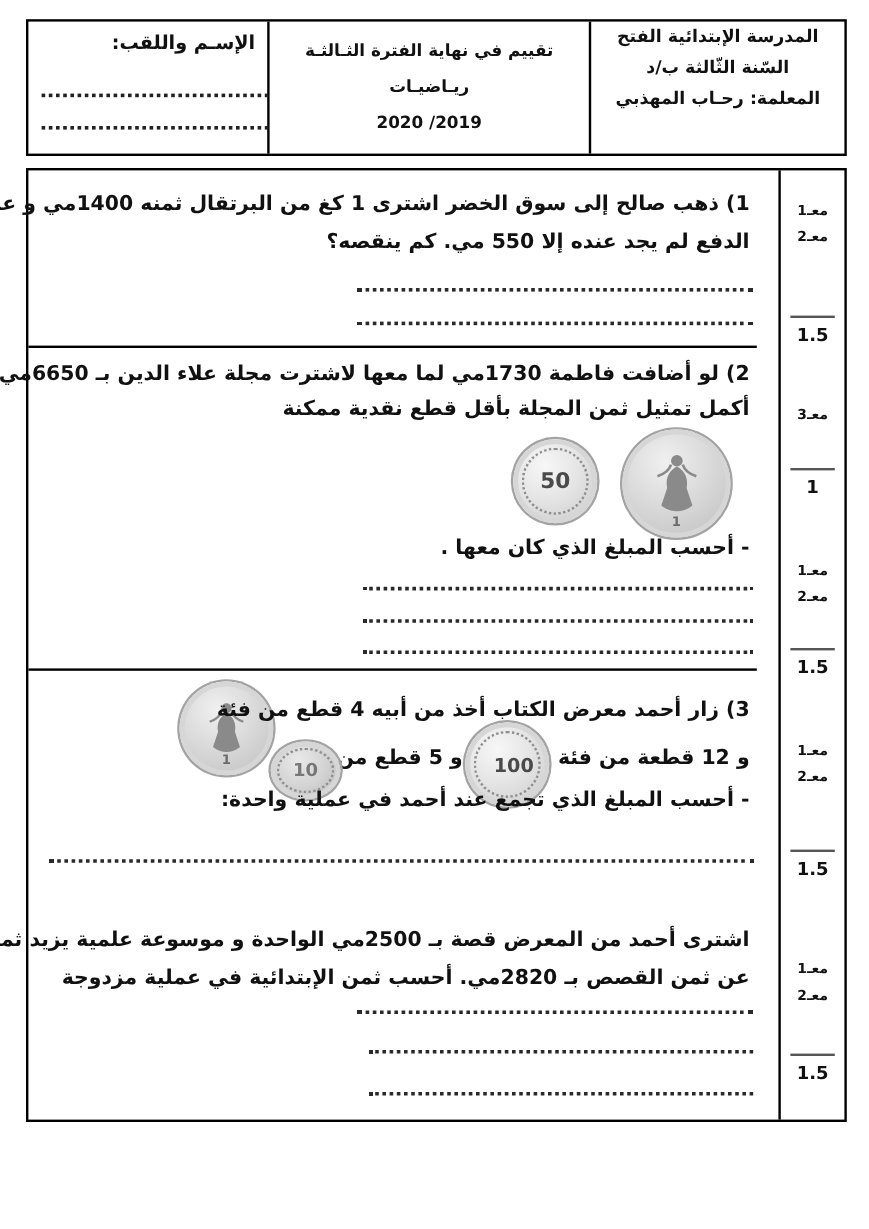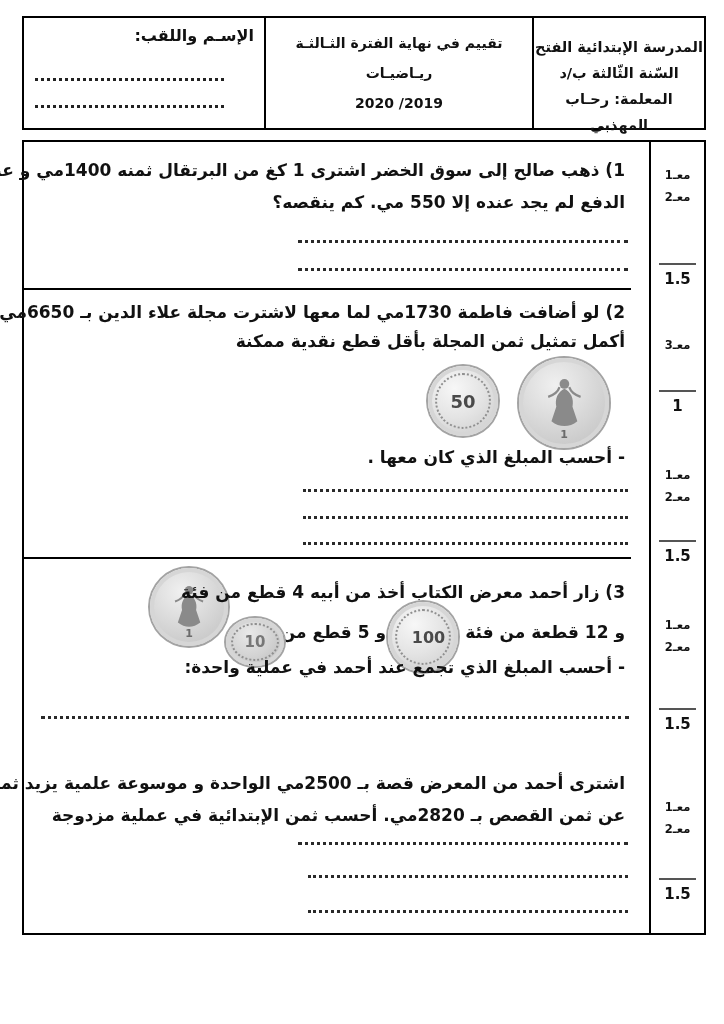--- a/index.html
+++ b/index.html
@@ -6,21 +6,21 @@
   .page{
     position:relative;width:724px;height:1024px;background:#ffffff;
     font-family:"DejaVu Sans",sans-serif;color:#111;direction:rtl;overflow:hidden;
   }
   
   .header-table{
     position:absolute;top:16px;left:22px;width:684px;height:114px;
     border:2px solid #000;display:flex;box-sizing:border-box;
   }
   .hcell{box-sizing:border-box;position:relative;}
-  .cell-school{width:172px;border-left:2px solid #000;text-align:center;padding-top:16px;}
+  .cell-school{width:213px;border-left:2px solid #000;text-align:center;padding-top:0;}
   .cell-school div{font-size:14.5px;font-weight:700;line-height:26px;}
   .cell-title{width:268px;border-left:2px solid #000;text-align:center;padding-top:10px;}
   .cell-title div{font-size:14px;font-weight:700;line-height:30px;}
   .cell-name{flex:1;}
   .name-label{position:absolute;top:8px;right:10px;font-size:16px;font-weight:700;}
   .hdot{position:absolute;left:11px;width:189px;height:0;border-bottom:3px dotted #222;}
   .hdot.d1{top:60px;} .hdot.d2{top:87px;}
   .ltr{direction:ltr;unicode-bidi:isolate;}
   
   .main-table{

